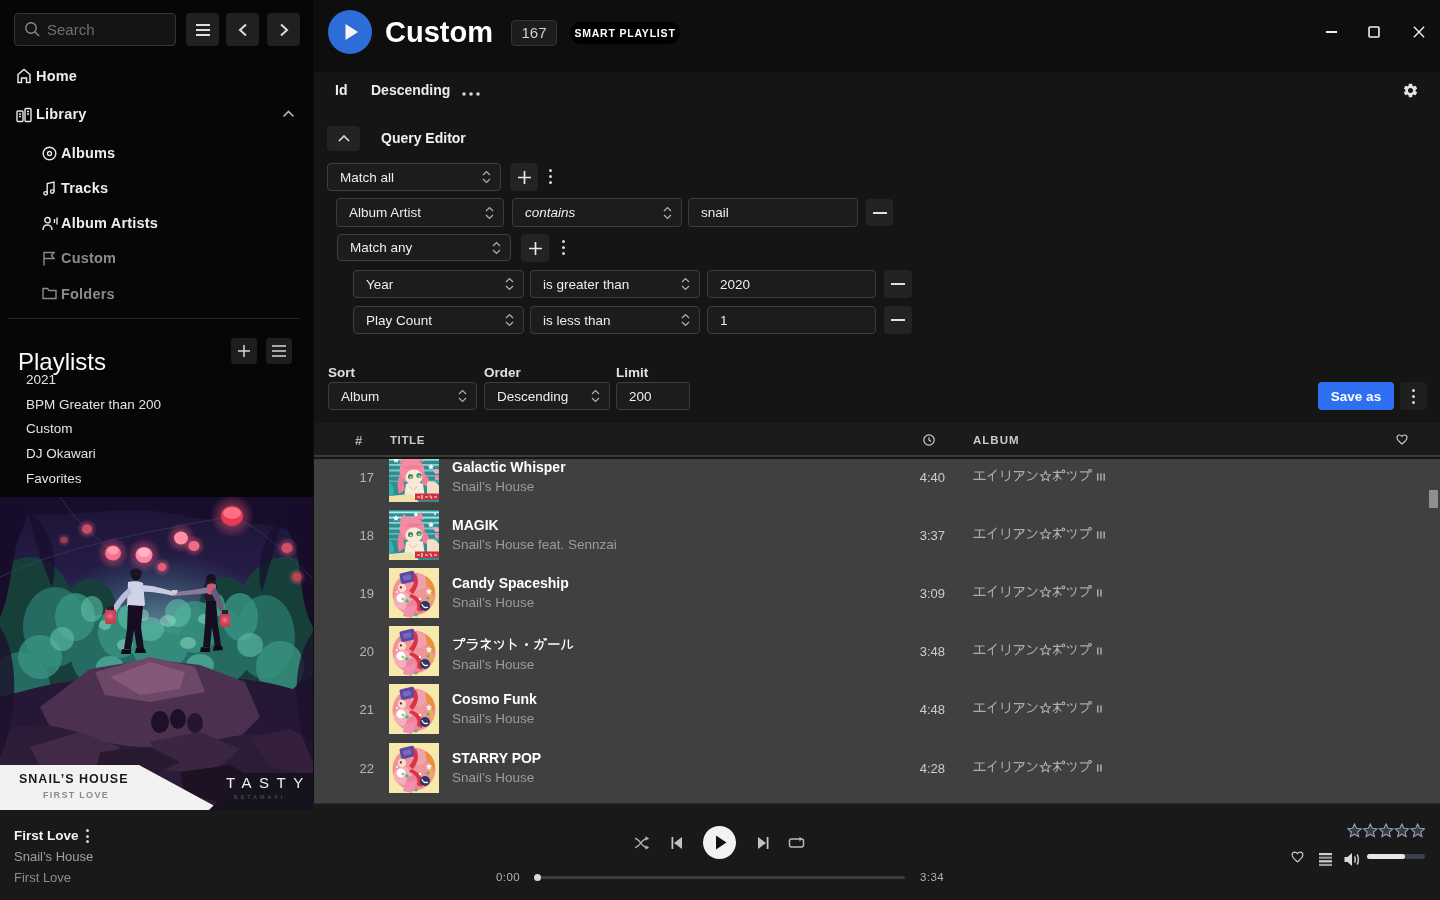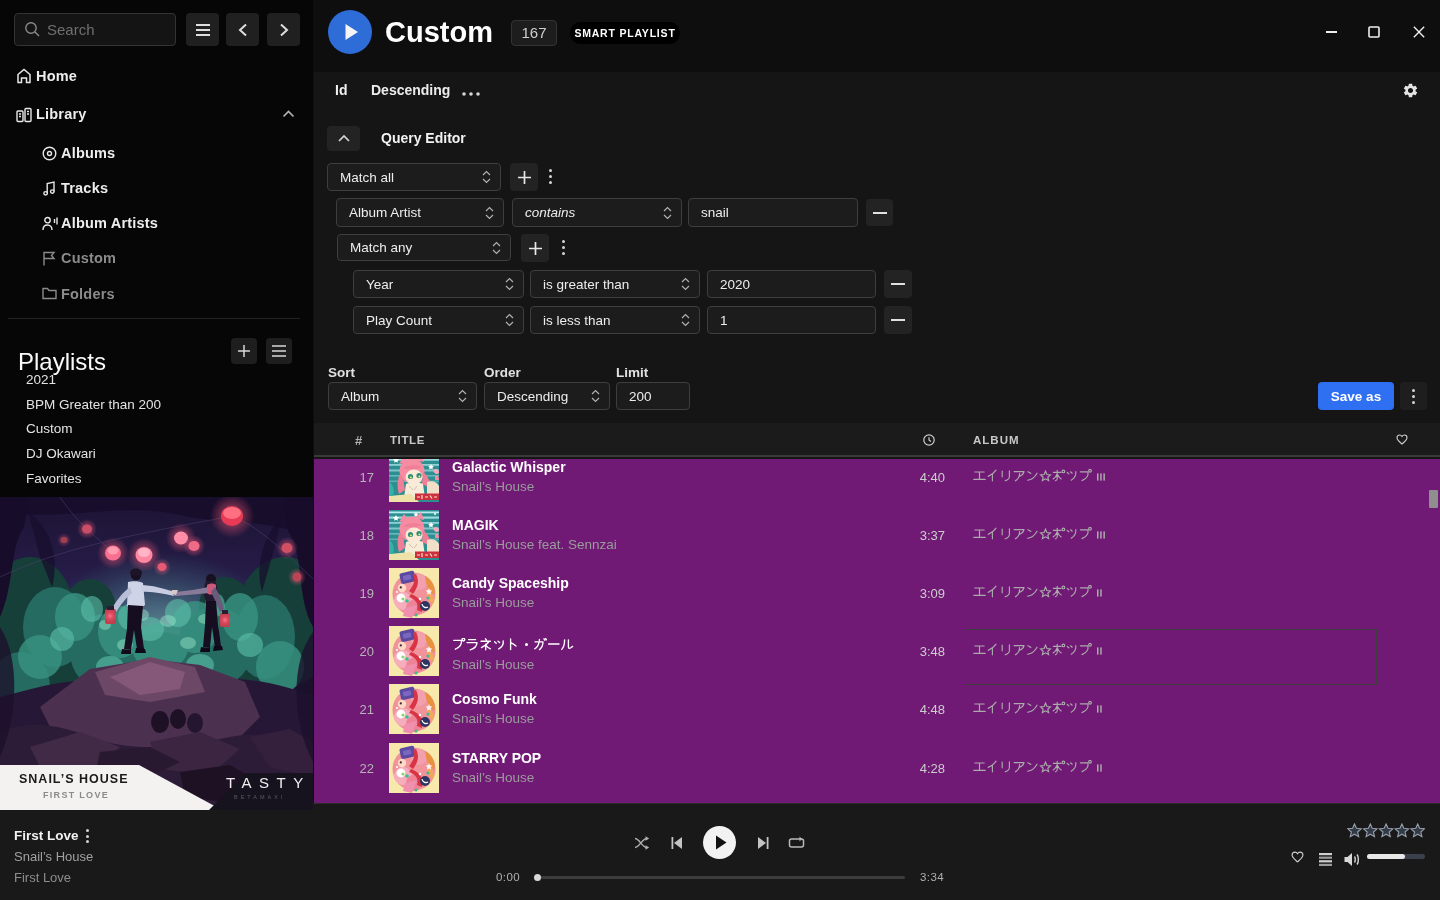--- a/index.html
+++ b/index.html
@@ -15,21 +15,21 @@
 #main{position:absolute;left:314px;top:0;width:1126px;height:803px;background:#151515;}
 #tophdr{position:absolute;left:0;top:0;width:1126px;height:72px;background:#0e0e0e;}
 .sel,.inp{position:absolute;background:#1c1c1c;border:1px solid #3e3e3e;border-radius:4px;color:#ededed;font-size:13.5px;display:flex;align-items:center;padding-left:12px;}
 .sel svg.ud{position:absolute;right:9px;top:50%;transform:translateY(-50%);}
 .qbtn{position:absolute;background:#232323;border-radius:4px;display:flex;align-items:center;justify-content:center;}
 .lbl{position:absolute;font-size:13.5px;color:#e0e0e0;transform:translateY(-50%);font-weight:600;}
 .vdots{position:absolute;width:3px;}
 .vdots i{display:block;width:3px;height:3px;border-radius:50%;background:#d5d5d5;margin-bottom:3px;}
 
 #thead{position:absolute;left:0;top:423px;width:1126px;height:34px;background:#1b1b1b;border-bottom:2px solid #3a3a3a;}
-#rows{position:absolute;left:0;top:459px;width:1126px;height:344px;background:#701a75;overflow:hidden;}
+#rows{position:absolute;left:0;top:459px;width:1126px;height:344px;background:#404040;overflow:hidden;}
 .trow{position:absolute;left:0;width:1126px;height:58px;}
 .tnum{position:absolute;left:28px;width:32px;text-align:right;font-size:13px;color:#b5b5b5;top:50%;transform:translateY(-50%);}
 .thumb{position:absolute;left:75px;top:4px;width:50px;height:50px;}
 .ttitle{position:absolute;left:138px;top:10.5px;font-size:14px;font-weight:700;color:#fff;}
 .tartist{position:absolute;left:138px;top:31px;font-size:13.5px;color:#9b9b9b;}
 .tdur{position:absolute;left:551px;width:80px;text-align:right;font-size:13px;color:#cdcdcd;top:50%;transform:translateY(-50%);}
 .talbum{position:absolute;left:659px;top:50%;transform:translateY(-50%);margin-top:1.5px;}
 
 #player{position:absolute;left:0;top:803px;width:1440px;height:97px;background:#191919;border-top:1px solid #2c2c2c;z-index:4;}
 </style></head>

